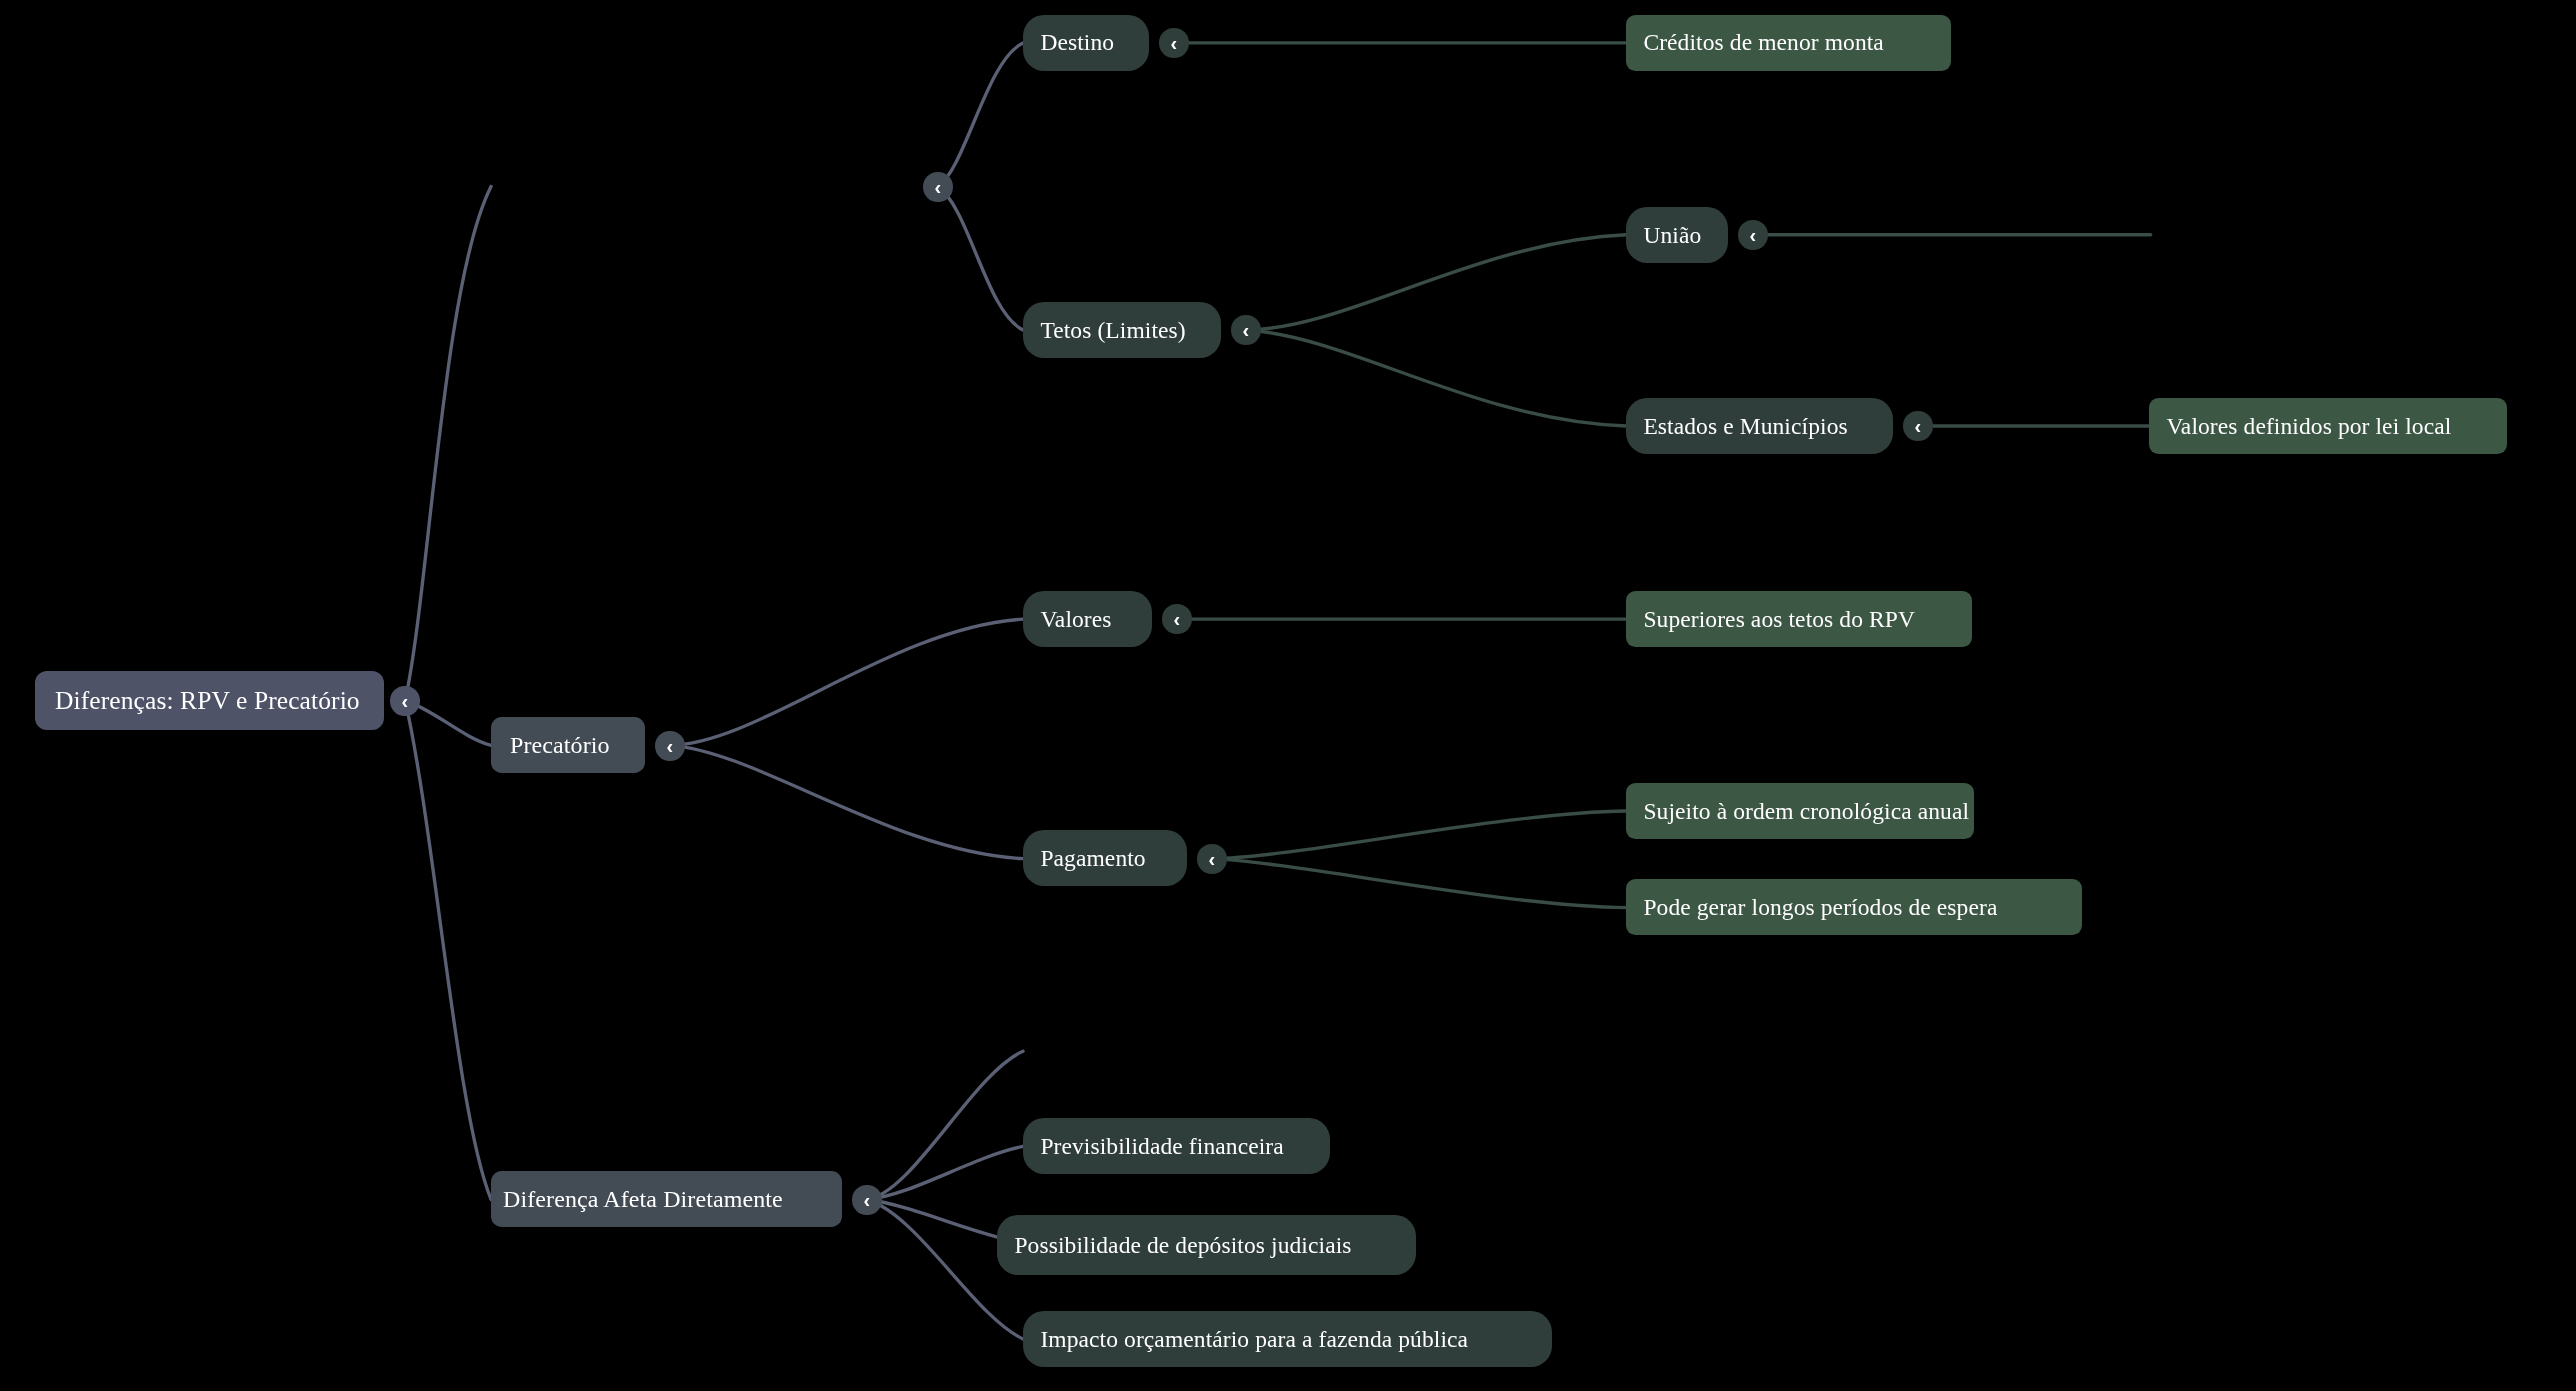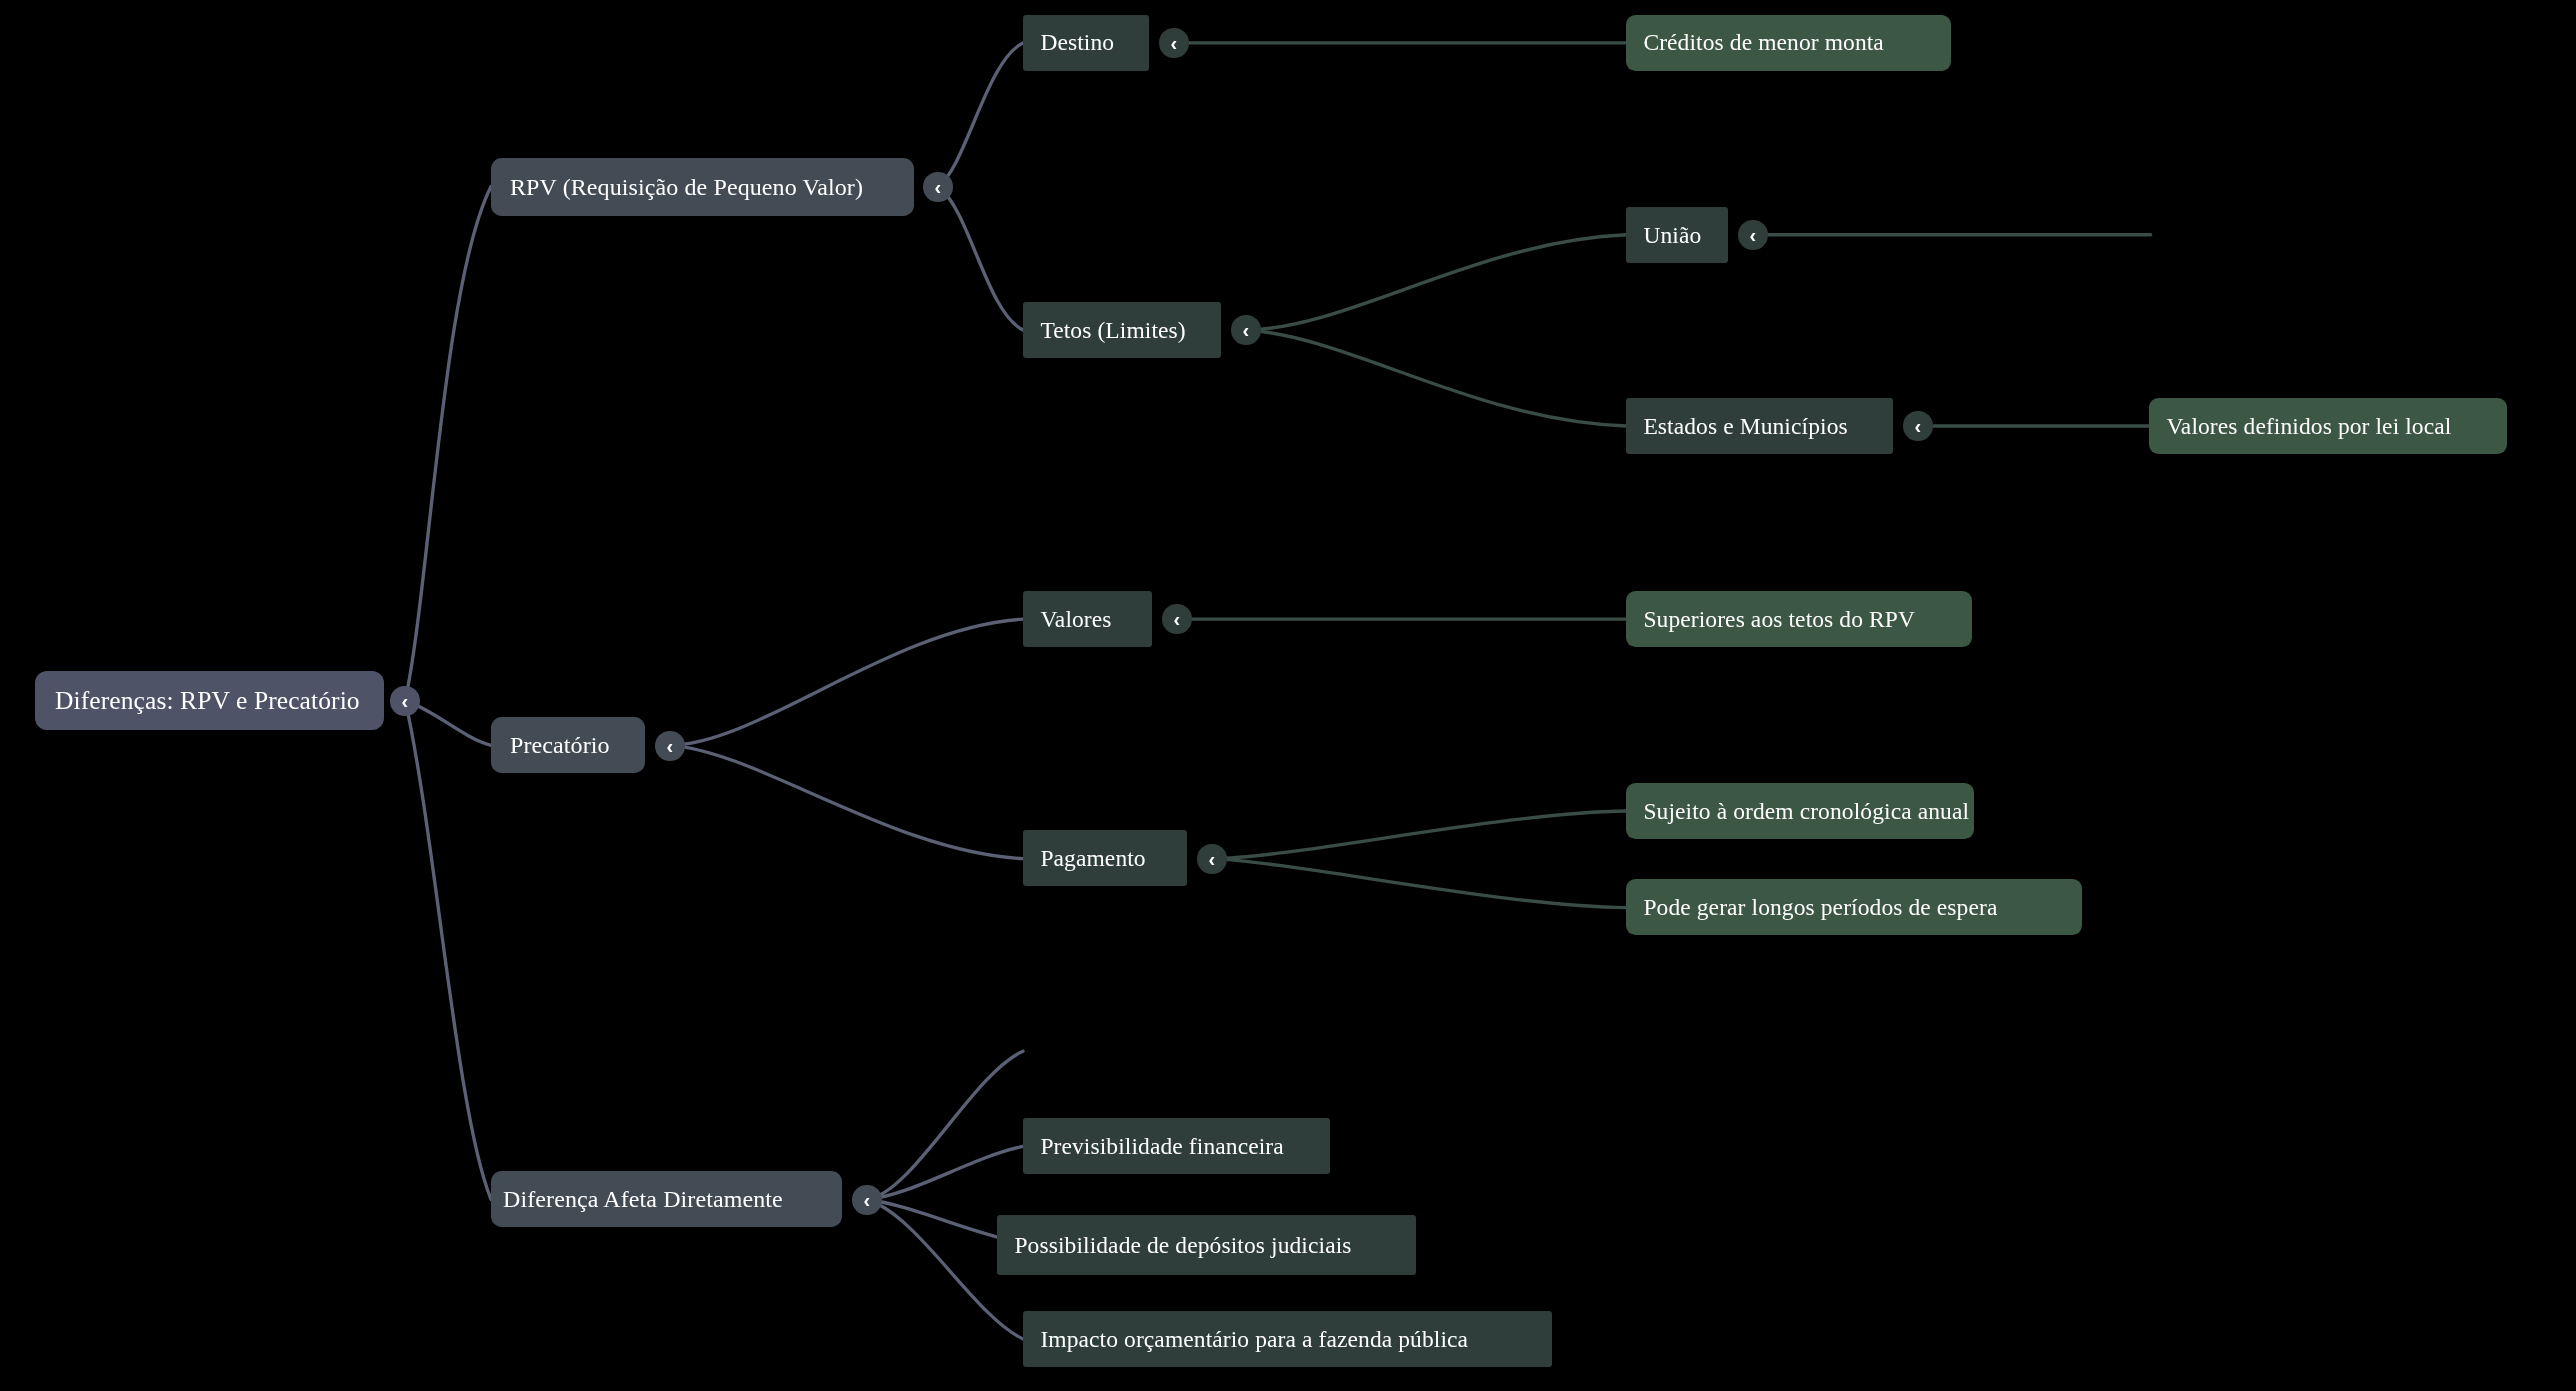--- a/index.html
+++ b/index.html
@@ -46,21 +46,21 @@
   .lvl-branch {
     background: #434b55;
     font-size: 24px;
     padding: 0 19px;
     border-radius: 10.7px;
   }
   .lvl-sub {
     background: #2f3e3a;
     font-size: 23.5px;
     padding: 0 17.4px;
-    border-radius: 3px;
+    border-radius: 21px;
   }
   .lvl-leaf {
     background: #3d5745;
     font-size: 23.5px;
     padding: 0 17.4px;
     border-radius: 9.4px;
   }
   .toggle {
     position: absolute;
     width: 29.5px;
@@ -119,23 +119,20 @@
     </g>
   </svg>
 
   <div class="node lvl-root" style="left:35px; top:671px; width:349px; height:59px;justify-content:center;">
     <span class="node-label">Diferenças: RPV e Precatório</span>
   </div>
   <div class="toggle toggle-root" style="left:390px; top:686px;">
     <span>‹</span>
   </div>
 
-  <div class="node lvl-branch" style="left:491px; top:158px; width:423px; height:58px;">
-    <span class="node-label">RPV (Requisição de Pequeno Valor)</span>
-  </div>
   <div class="toggle toggle-branch" style="left:923px; top:172px;">
     <span>‹</span>
   </div>
 
   <div class="node lvl-sub" style="left:1023px; top:14.8px; width:126px; height:56px;">
     <span class="node-label">Destino</span>
   </div>
   <div class="toggle toggle-sub" style="left:1159px; top:28px;">
     <span>‹</span>
   </div>

